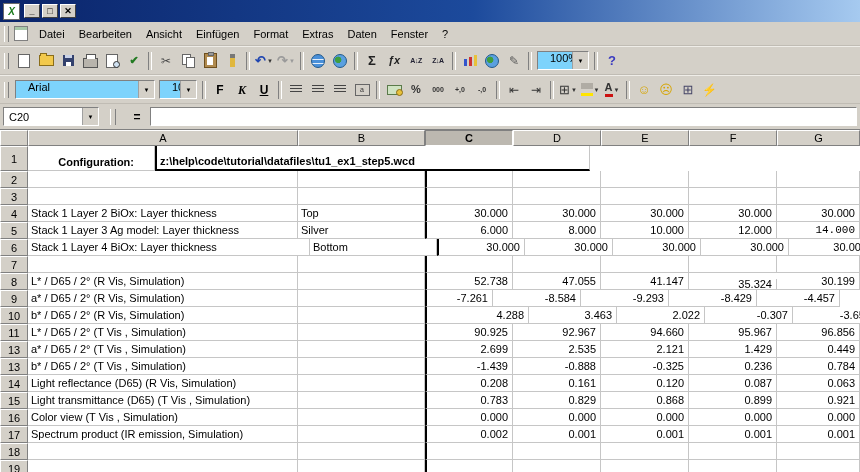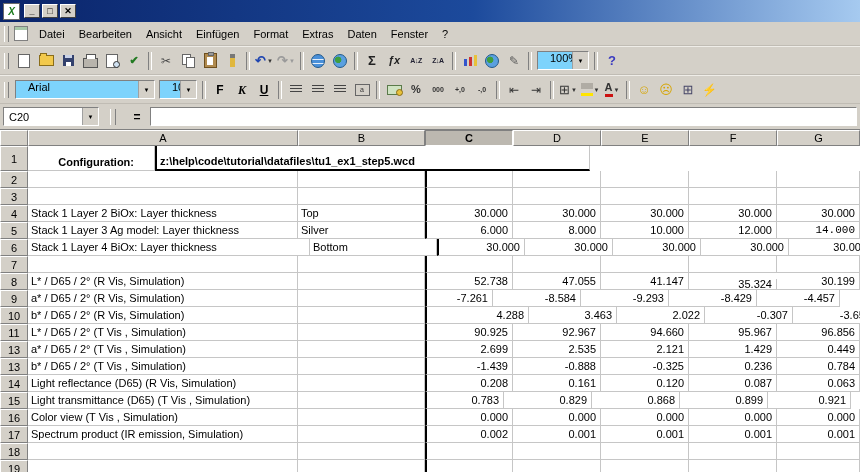--- a/index.html
+++ b/index.html
@@ -477,21 +477,21 @@
       <div class="cell num colC" data-name="cell-c14" style="width: 88px;">0.208</div>
       <div class="cell num" data-name="cell-d14" style="width: 88px;">0.161</div>
       <div class="cell num" data-name="cell-e14" style="width: 88px;">0.120</div>
       <div class="cell num" data-name="cell-f14" style="width: 88px;">0.087</div>
       <div class="cell num" data-name="cell-g14" style="width: 83px;">0.063</div>
     </div>
     <div class="g-row" data-name="sheet-row-15">
       <div class="gh rn" data-name="row-header-15">15</div>
       <div class="cell" data-name="cell-a15" style="width: 270px;">Light transmittance (D65) (T Vis , Simulation)</div>
       <div class="cell" data-name="cell-b15" style="width: 127px;"></div>
-      <div class="cell num colC" data-name="cell-c15" style="width: 79px;">0.783</div>
+      <div class="cell num colC" data-name="cell-c15" style="width: 88px;">0.783</div>
       <div class="cell num" data-name="cell-d15" style="width: 88px;">0.829</div>
       <div class="cell num" data-name="cell-e15" style="width: 88px;">0.868</div>
       <div class="cell num" data-name="cell-f15" style="width: 88px;">0.899</div>
       <div class="cell num" data-name="cell-g15" style="width: 83px;">0.921</div>
     </div>
     <div class="g-row" data-name="sheet-row-16">
       <div class="gh rn" data-name="row-header-16">16</div>
       <div class="cell" data-name="cell-a16" style="width: 270px;">Color view (T Vis , Simulation)</div>
       <div class="cell" data-name="cell-b16" style="width: 127px;"></div>
       <div class="cell num colC" data-name="cell-c16" style="width: 88px;">0.000</div>

